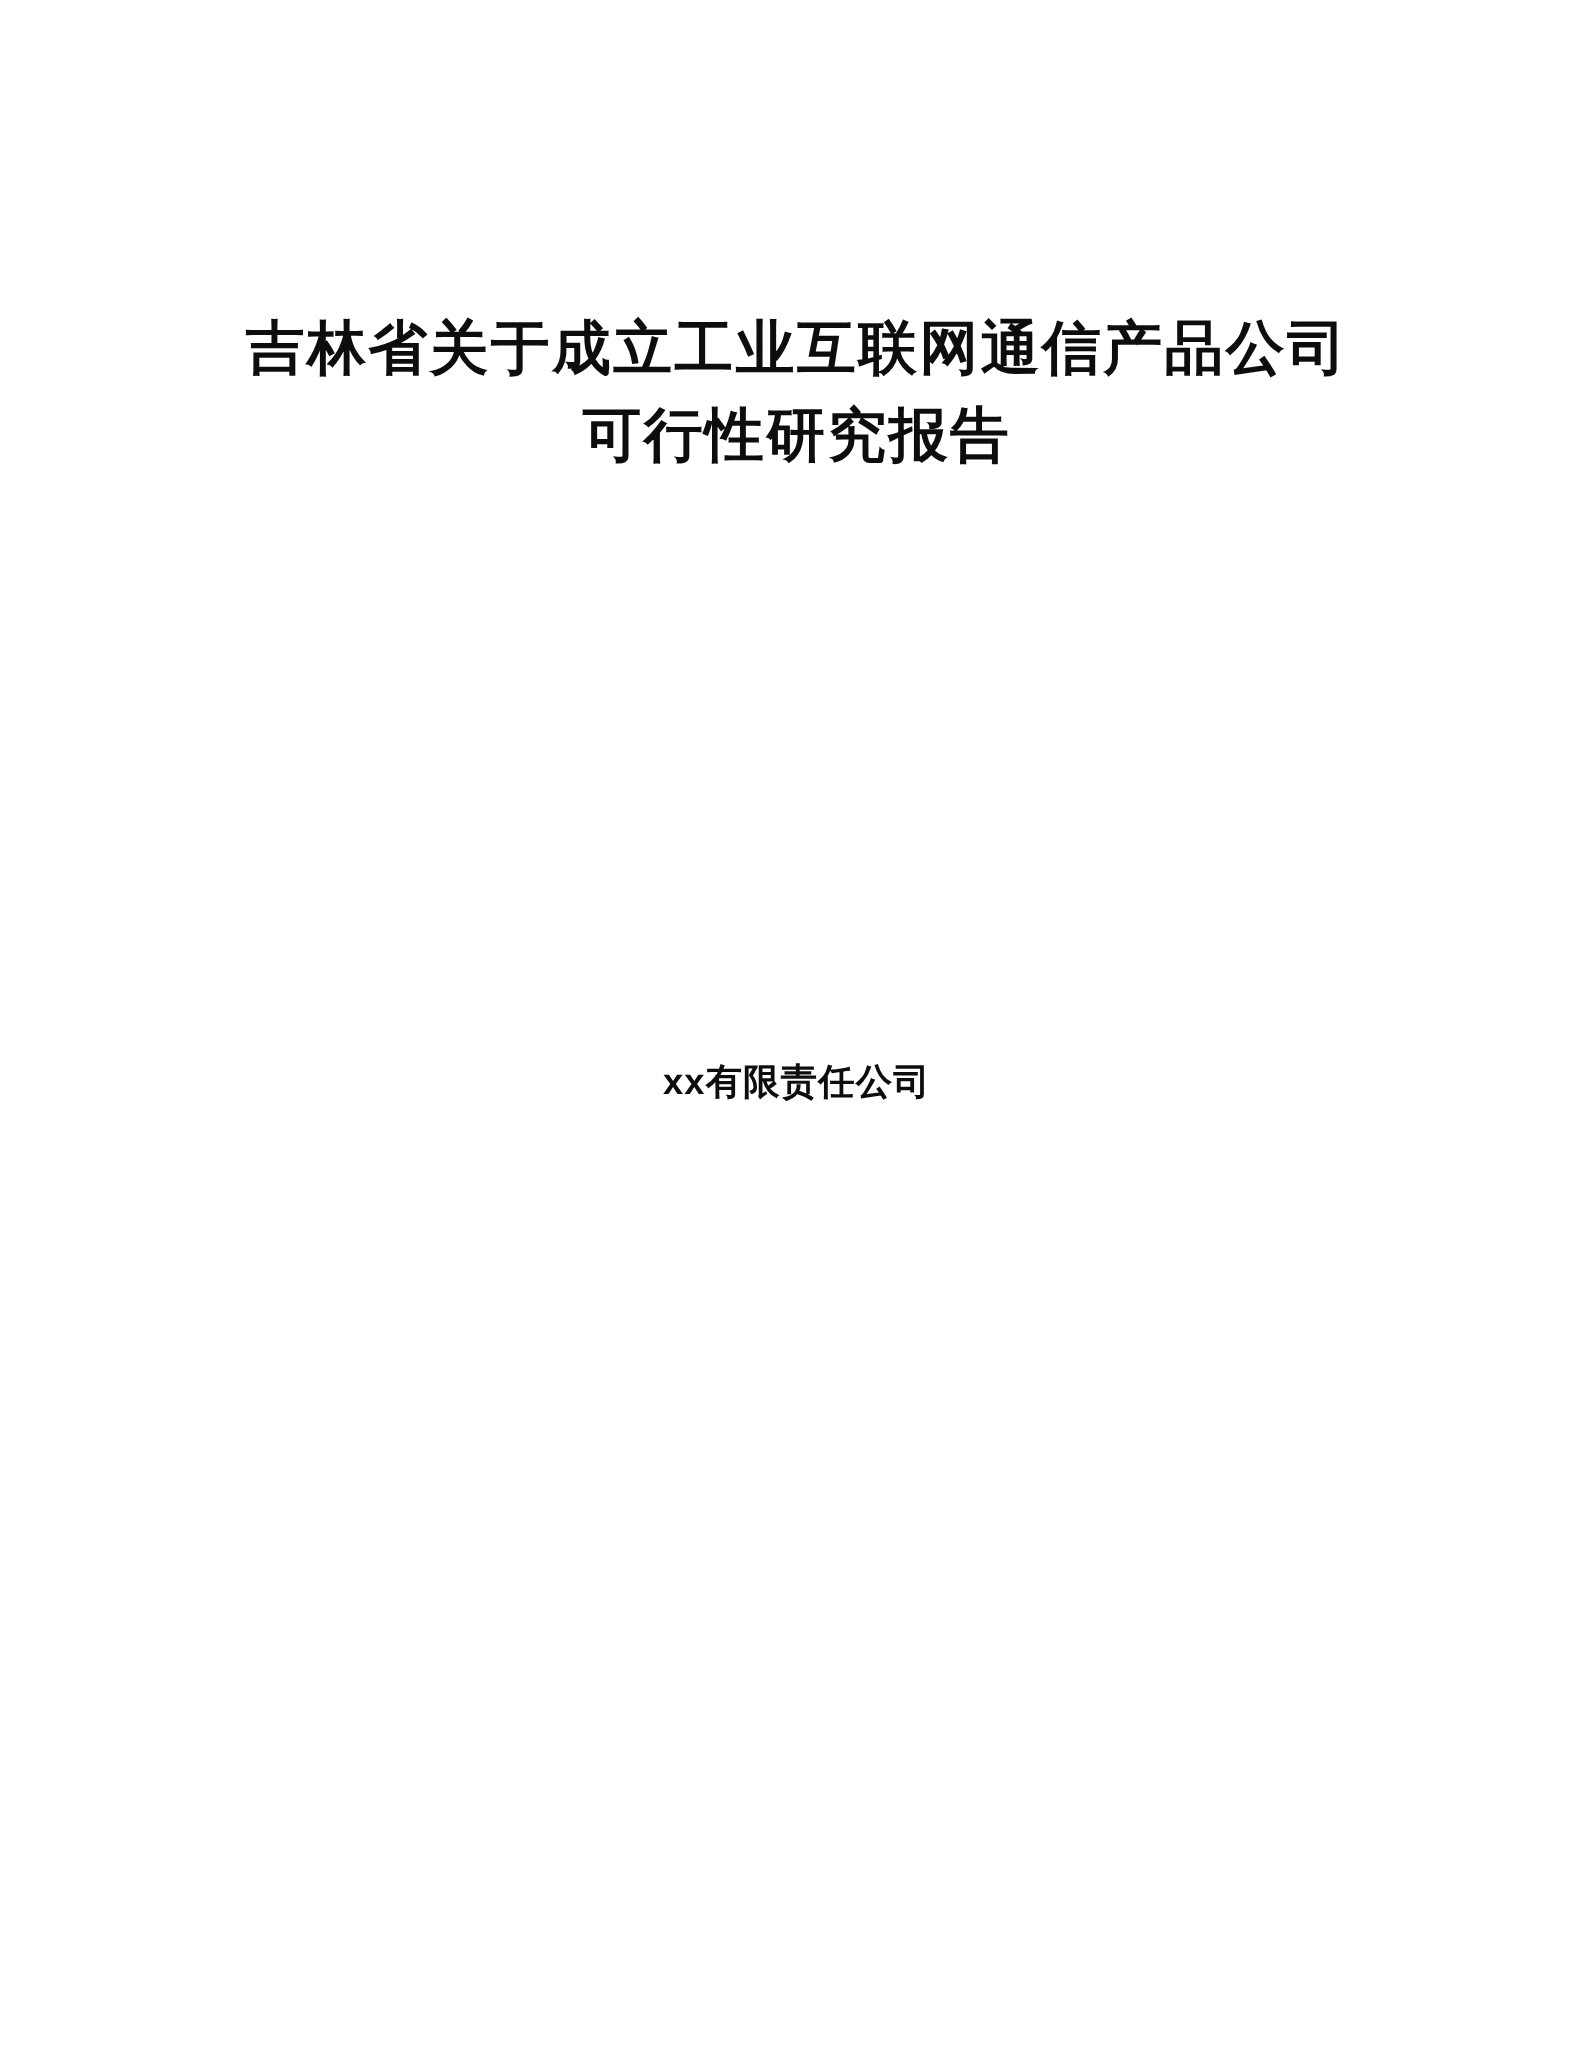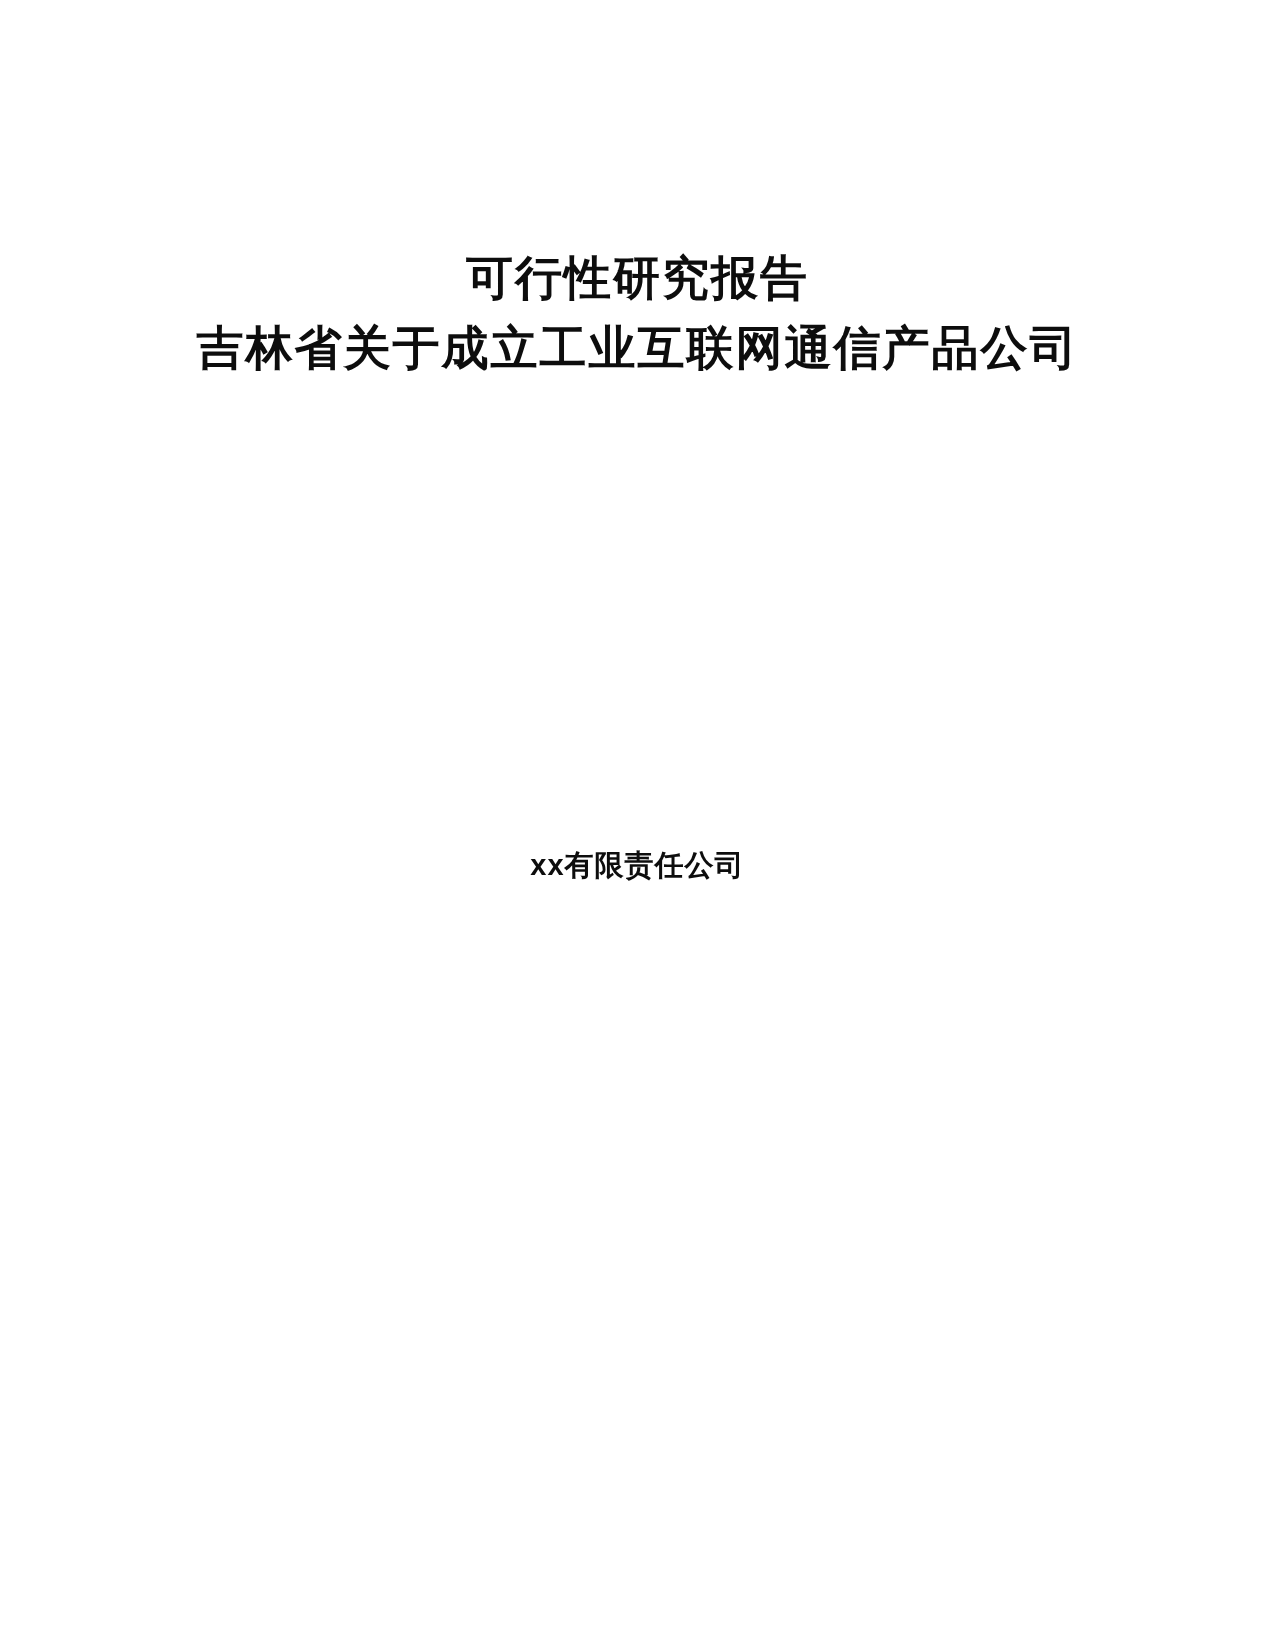--- a/index.html
+++ b/index.html
@@ -43,18 +43,18 @@
     font-weight: 700;
     letter-spacing: 1px;
     color: #0d0d0d;
   }
 </style>
 </head>
 <body>
 
 <div class="page">
   <h1 class="doc-title">
+    <span class="title-line">吉林省关于成立工业互联网通信产品公司</span>
     <span class="title-line">可行性研究报告</span>
-    <span class="title-line">吉林省关于成立工业互联网通信产品公司</span>
   </h1>
 
   <div class="company-line">xx有限责任公司</div>
 </div>
 
 </body></html>

